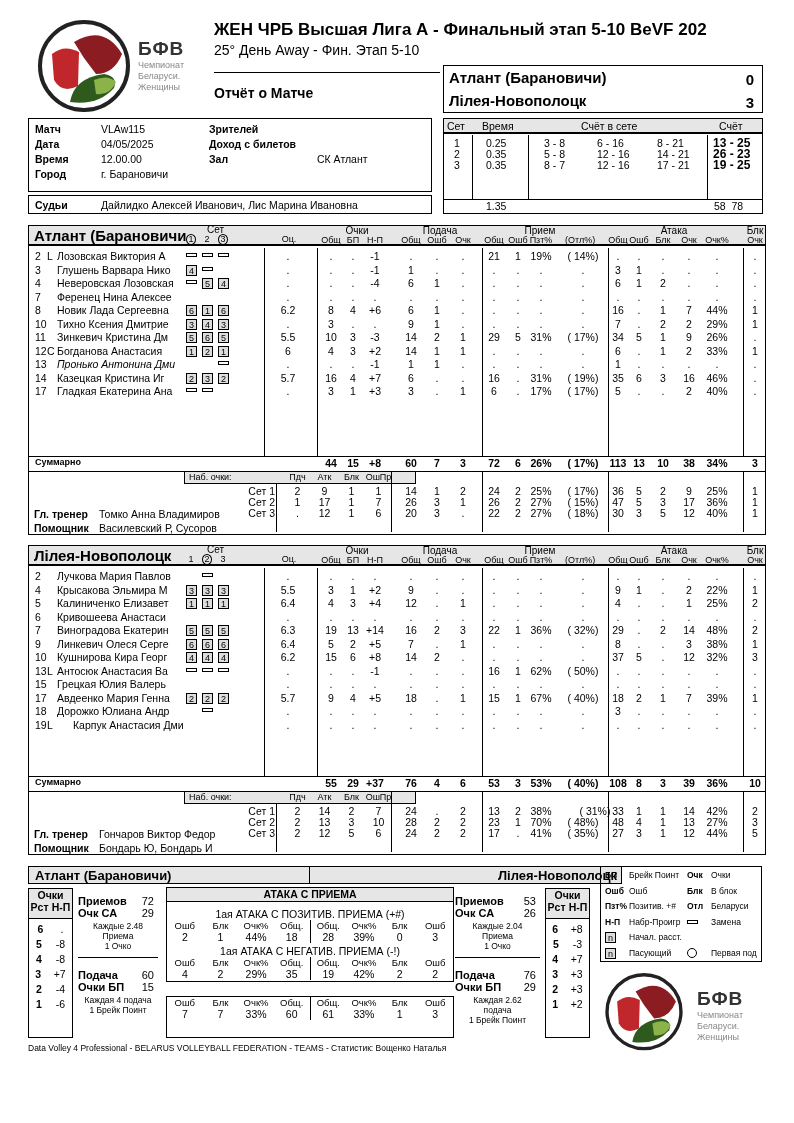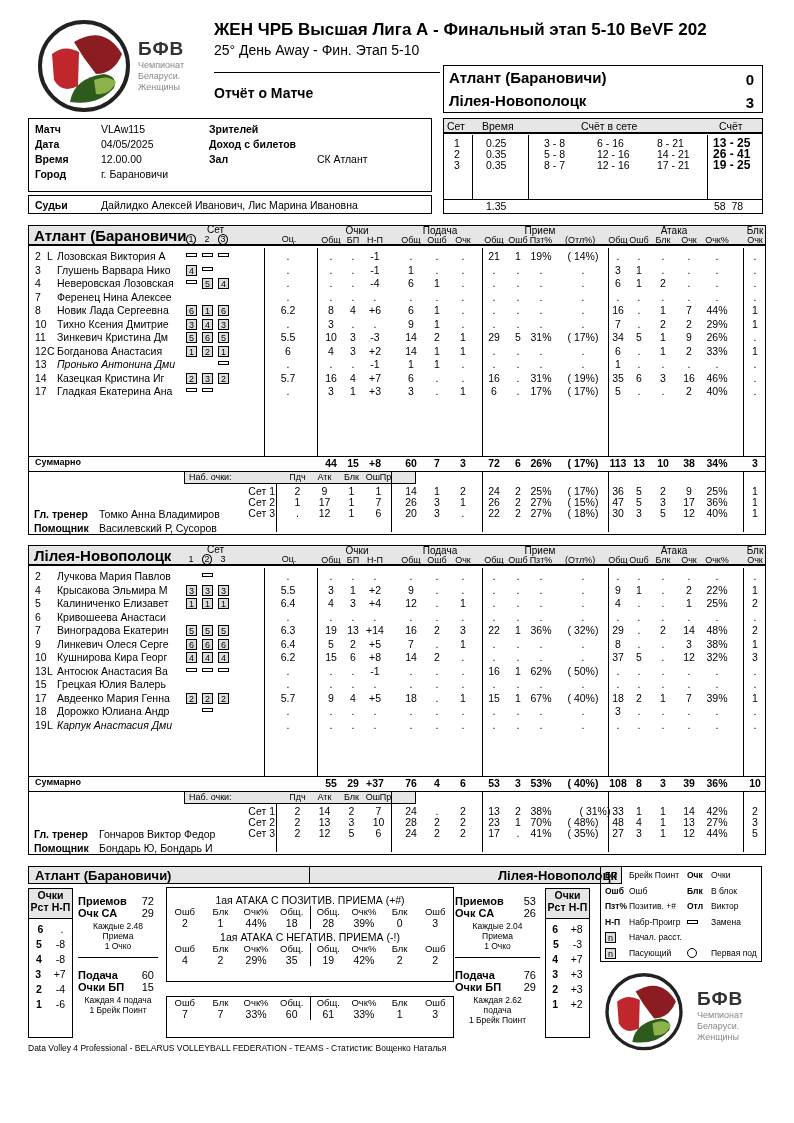--- a/index.html
+++ b/index.html
@@ -96,21 +96,21 @@
       <div class="abs" style="left: 42px; top: 18px;">0.25</div>
       <div class="abs" style="left: 100px; top: 18px;">3 - 8</div>
       <div class="abs" style="left: 153px; top: 18px;">6 - 16</div>
       <div class="abs" style="left: 213px; top: 18px;">8 - 21</div>
       <div class="abs bold" style="left: 269px; top: 17px; font-size: 12px;">13 - 25</div>
       <div class="abs" style="left: 10px; top: 29px;">2</div>
       <div class="abs" style="left: 42px; top: 29px;">0.35</div>
       <div class="abs" style="left: 100px; top: 29px;">5 - 8</div>
       <div class="abs" style="left: 153px; top: 29px;">12 - 16</div>
       <div class="abs" style="left: 213px; top: 29px;">14 - 21</div>
-      <div class="abs bold" style="left: 269px; top: 28px; font-size: 12px;">26 - 41</div>
+      <div class="abs bold" style="left: 269px; top: 28px; font-size: 12px;">26 - 23</div>
       <div class="abs" style="left: 10px; top: 40px;">3</div>
       <div class="abs" style="left: 42px; top: 40px;">0.35</div>
       <div class="abs" style="left: 100px; top: 40px;">8 - 7</div>
       <div class="abs" style="left: 153px; top: 40px;">12 - 16</div>
       <div class="abs" style="left: 213px; top: 40px;">17 - 21</div>
       <div class="abs bold" style="left: 269px; top: 39px; font-size: 12px;">19 - 25</div>
     </div>
   <div class="abs" style="left:42px;top:81px;">1.35</div>
   <div class="abs" style="left:270px;top:81px;white-space:pre;">58  78</div>
 </div>
@@ -811,21 +811,21 @@
       <span class="cell" style="left: 575px; width: 28px;">3</span>
       <span class="cell" style="left: 596px; width: 28px;">.</span>
       <span class="cell" style="left: 620px; width: 28px;">.</span>
       <span class="cell" style="left: 646px; width: 28px;">.</span>
       <span class="cell" style="left: 674px; width: 28px;">.</span>
       <span class="cell" style="left: 712px; width: 28px;">.</span>
     </div>
     <div class="row" style="left: 0px; top: 172.5px; width: 736px;">
       <span class="cell" style="left: 6px; width: 12px; text-align: left;">19</span>
       <span class="cell" style="left: 18px; width: 10px; text-align: left;">L</span>
-      <span class="cell" style="left: 28px; text-align: right; font-style: italic;">Карпук Анастасия Дми</span>
+      <span class="cell" style="left: 44px; text-align: right;">Карпук Анастасия Дми</span>
       <span class="cell" style="left: 245px; width: 28px;">.</span>
       <span class="cell" style="left: 288px; width: 28px;">.</span>
       <span class="cell" style="left: 310px; width: 28px;">.</span>
       <span class="cell" style="left: 332px; width: 28px;">.</span>
       <span class="cell" style="left: 368px; width: 28px;">.</span>
       <span class="cell" style="left: 394px; width: 28px;">.</span>
       <span class="cell" style="left: 420px; width: 28px;">.</span>
       <span class="cell" style="left: 451px; width: 28px;">.</span>
       <span class="cell" style="left: 475px; width: 28px;">.</span>
       <span class="cell" style="left: 498px; width: 28px;">.</span>
@@ -1036,20 +1036,21 @@
     <span class="abs bold" style="left: 0px; top: 74px; font-size: 11px;">Подача</span>
     <span class="abs" style="right: 4px; top: 74px; font-size: 11px;">76</span>
     <span class="abs bold" style="left: 0px; top: 86px; font-size: 11px;">Очки БП</span>
     <span class="abs" style="right: 4px; top: 86px; font-size: 11px;">29</span>
     <div class="abs" style="left: 0px; top: 100px; width: 100%; text-align: center; font-size: 8.5px;">Каждая 2.62</div>
     <div class="abs" style="left: 0px; top: 110px; width: 100%; text-align: center; font-size: 8.5px;">подача</div>
     <div class="abs" style="left: 0px; top: 120px; width: 100%; text-align: center; font-size: 8.5px;">1 Брейк Поинт</div>
   </div>
 
 <div class="box" style="left:166px;top:887px;width:288px;height:95px;">
+  <div class="grey bold" style="text-align:center;font-size:10.5px;height:14px;border-bottom:1px solid #000;">АТАКА С ПРИЕМА</div>
   <div style="text-align:center;font-size:10.5px;margin-top:6px;">1ая АТАКА С ПОЗИТИВ. ПРИЕМА (+#)</div>
   <div id="ar-pos">
       <div style="display: flex; font-size: 9.5px;">
         <span style="flex: 1 1 0%; text-align: center;">Ошб</span>
         <span style="flex: 1 1 0%; text-align: center;">Блк</span>
         <span style="flex: 1 1 0%; text-align: center;">Очк%</span>
         <span style="flex: 1 1 0%; text-align: center;">Общ.</span>
         <span style="flex: 1 1 0%; text-align: center; border-left: 1px solid rgb(0, 0, 0);">Общ.</span>
         <span style="flex: 1 1 0%; text-align: center;">Очк%</span>
         <span style="flex: 1 1 0%; text-align: center;">Блк</span>
@@ -1120,21 +1121,21 @@
     <span class="abs" style="left: 28px; top: 3px; white-space: nowrap;">Брейк Поинт</span>
     <span class="abs bold" style="left: 86px; top: 3px;">Очк</span>
     <span class="abs" style="left: 110px; top: 3px; white-space: nowrap;">Очки</span>
     <span class="abs bold" style="left: 4px; top: 18.5px;">Ошб</span>
     <span class="abs" style="left: 28px; top: 18.5px; white-space: nowrap;">Ошб</span>
     <span class="abs bold" style="left: 86px; top: 18.5px;">Блк</span>
     <span class="abs" style="left: 110px; top: 18.5px; white-space: nowrap;">В блок</span>
     <span class="abs bold" style="left: 4px; top: 34px;">Пзт%</span>
     <span class="abs" style="left: 28px; top: 34px; white-space: nowrap;">Позитив. +#</span>
     <span class="abs bold" style="left: 86px; top: 34px;">Отл</span>
-    <span class="abs" style="left: 110px; top: 34px; white-space: nowrap;">Виктор</span>
+    <span class="abs" style="left: 110px; top: 34px; white-space: nowrap;">Беларуси</span>
     <span class="abs bold" style="left: 4px; top: 49.5px;">Н-П</span>
     <span class="abs" style="left: 28px; top: 49.5px; white-space: nowrap;">Набр-Проигр</span>
     <span class="abs sub" style="left: 86px; top: 52.5px;"></span>
     <span class="abs" style="left: 110px; top: 49.5px; white-space: nowrap;">Замена</span>
     <span class="abs pos" style="left: 4px; top: 65px;">n</span>
     <span class="abs" style="left: 28px; top: 65px; white-space: nowrap;">Начал. расст.</span>
     <span class="abs pos" style="left: 4px; top: 80.5px;">n</span>
     <span class="abs" style="left: 28px; top: 80.5px; white-space: nowrap;">Пасующий</span>
     <span class="abs" style="left: 86px; top: 80.5px; width: 10px; height: 10px; border: 1px solid rgb(0, 0, 0); border-radius: 50%;"></span>
     <span class="abs" style="left: 110px; top: 80.5px; white-space: nowrap;">Первая под</span>

